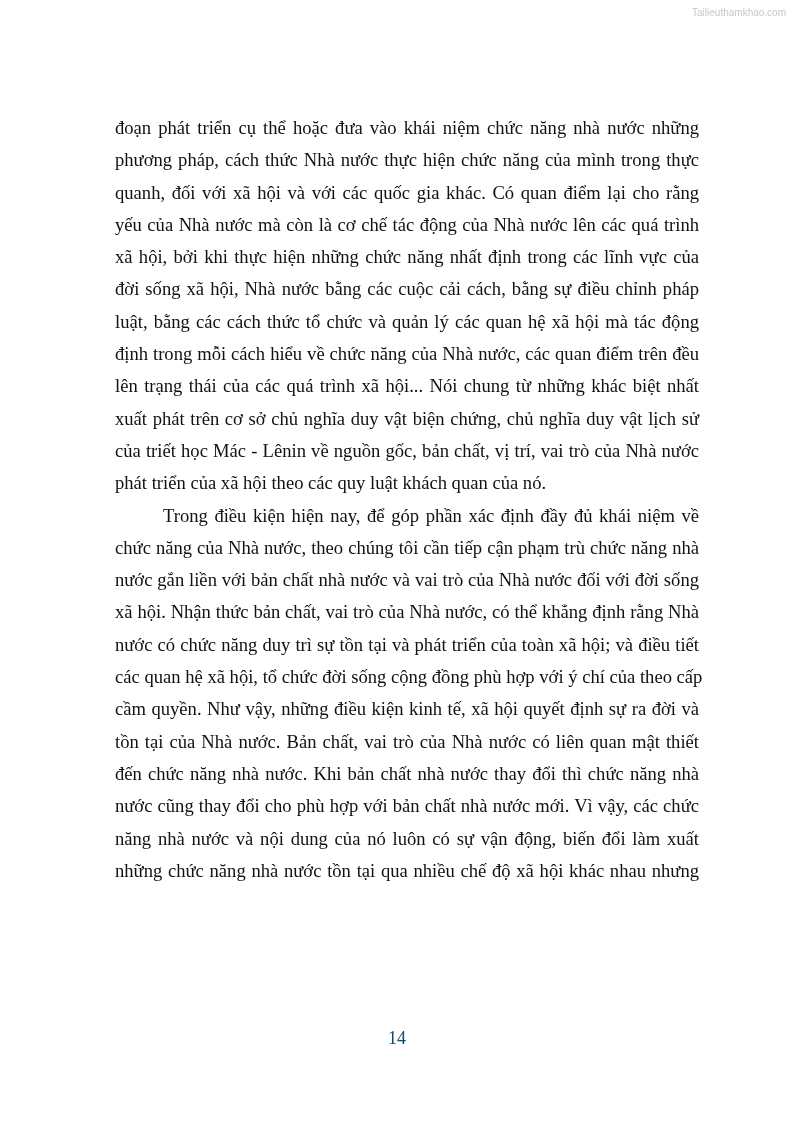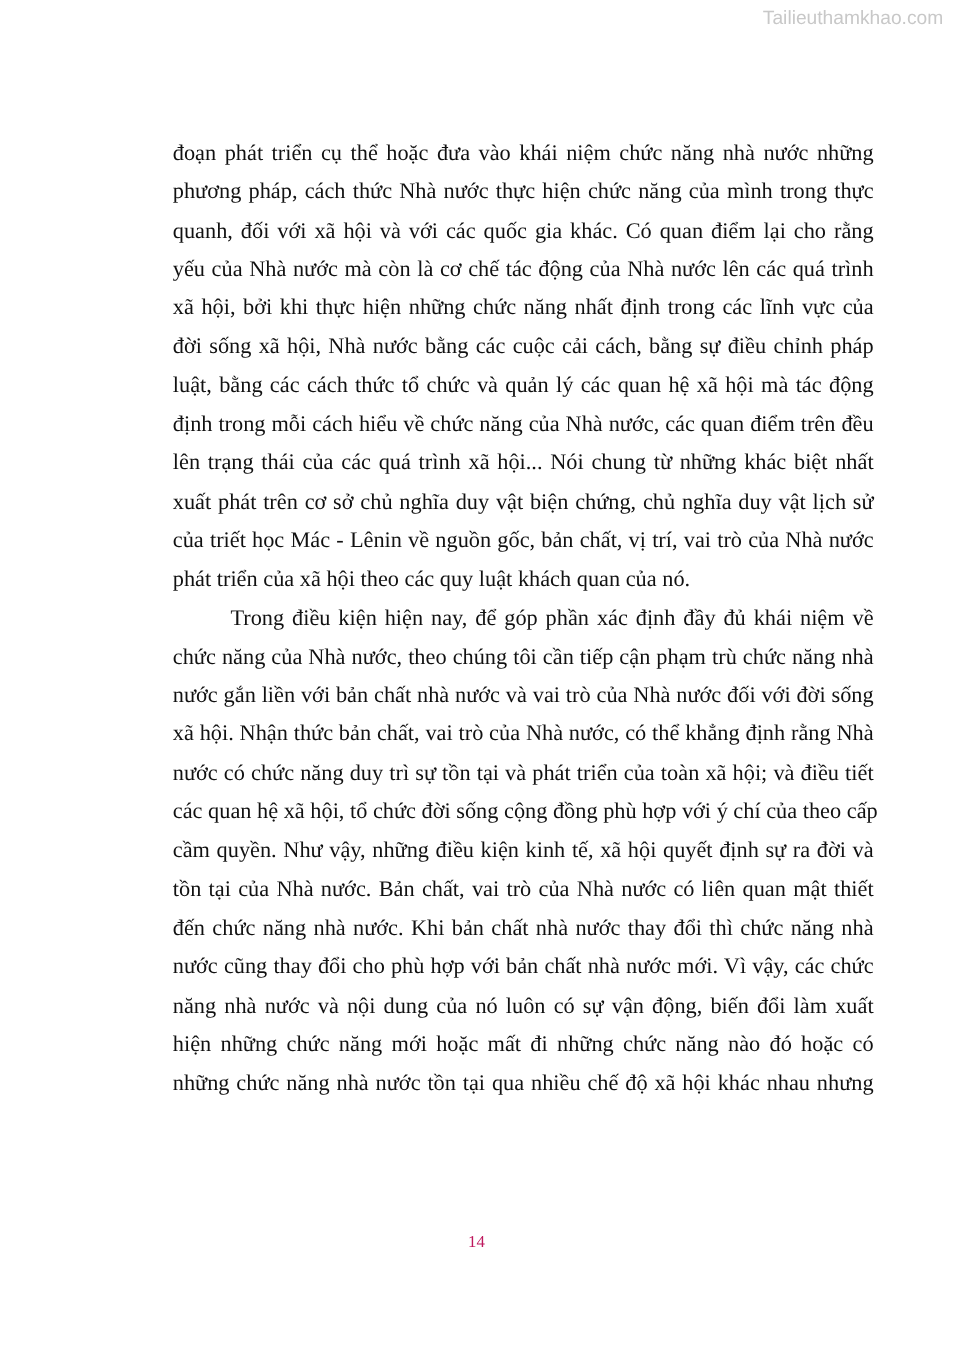--- a/index.html
+++ b/index.html
@@ -1,35 +1,35 @@
 <!DOCTYPE html>
 <html><head>
 <meta charset="utf-8">
 <style>
   html, body { margin: 0; padding: 0; background: #ffffff; }
   body { width: 794px; height: 1123px; position: relative; overflow: hidden; }
   .watermark {
     position: absolute; top: 7px; right: 8px;
-    font-family: "Liberation Sans", sans-serif; font-size: 16px;
+    font-family: "Liberation Sans", sans-serif; font-size: 10px;
     color: #c8c8c8; letter-spacing: 0px;
   }
   .page-body {
-    position: absolute; left: 144px; top: 112px; width: 584px;
+    position: absolute; left: 115px; top: 112px; width: 584px;
     font-family: "Liberation Serif", serif; font-size: 18.6px;
     line-height: 32.3px; color: #111111;
   }
   .line {
     display: block; white-space: nowrap; height: 32.3px;
     text-align: justify; text-align-last: justify;
   }
   .line.last { text-align-last: left; }
   .line.indent { padding-left: 48px; }
   .page-number {
     position: absolute; top: 1028px; left: 0; width: 794px; text-align: center;
-    font-family: "Liberation Serif", serif; font-size: 14px; color: #be185d;
+    font-family: "Liberation Serif", serif; font-size: 18px; color: #0c4a6e;
   }
 </style>
 </head>
 <body>
 
 <div class="watermark">Tailieuthamkhao.com</div>
 
 <div class="page-body">
   <div>
     <span class="line">đoạn phát triển cụ thể hoặc đưa vào khái niệm chức năng nhà nước những</span>
@@ -50,18 +50,17 @@
     <span class="line">chức năng của Nhà nước, theo chúng tôi cần tiếp cận phạm trù chức năng nhà</span>
     <span class="line">nước gắn liền với bản chất nhà nước và vai trò của Nhà nước đối với đời sống</span>
     <span class="line">xã hội. Nhận thức bản chất, vai trò của Nhà nước, có thể khẳng định rằng Nhà</span>
     <span class="line">nước có chức năng duy trì sự tồn tại và phát triển của toàn xã hội; và điều tiết</span>
     <span class="line">các quan hệ xã hội, tổ chức đời sống cộng đồng phù hợp với ý chí của theo cấp</span>
     <span class="line">cầm quyền. Như vậy, những điều kiện kinh tế, xã hội quyết định sự ra đời và</span>
     <span class="line">tồn tại của Nhà nước. Bản chất, vai trò của Nhà nước có liên quan mật thiết</span>
     <span class="line">đến chức năng nhà nước. Khi bản chất nhà nước thay đổi thì chức năng nhà</span>
     <span class="line">nước cũng thay đổi cho phù hợp với bản chất nhà nước mới. Vì vậy, các chức</span>
     <span class="line">năng nhà nước và nội dung của nó luôn có sự vận động, biến đổi làm xuất</span>
-    <span class="line">hiện những chức năng mới hoặc mất đi những chức năng nào đó hoặc có</span>
     <span class="line">những chức năng nhà nước tồn tại qua nhiều chế độ xã hội khác nhau nhưng</span>
   </div>
 </div>
 
 <div class="page-number">14</div>
 
 </body></html>

